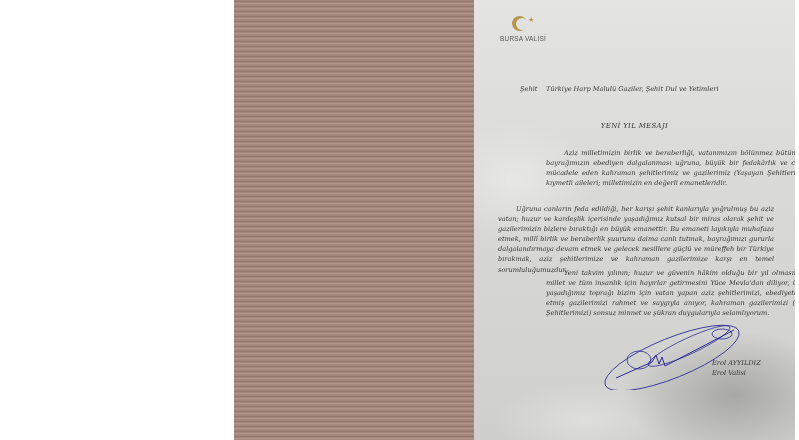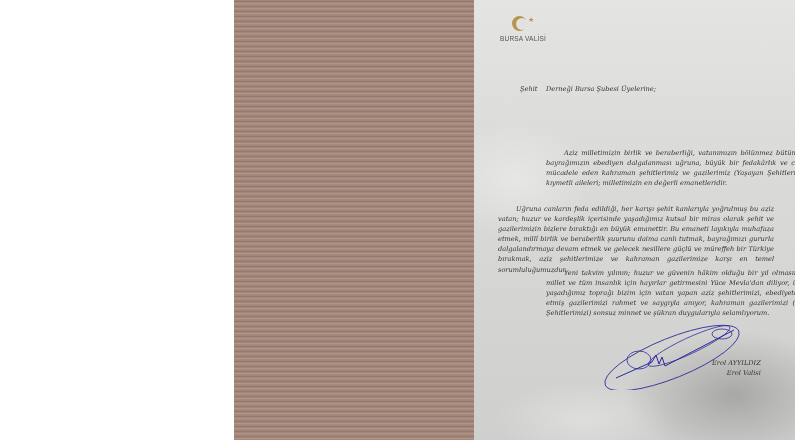--- a/index.html
+++ b/index.html
@@ -22,21 +22,21 @@
   .crescent .inner { position:absolute; left:4px; top:2px; width:12px; height:12px; border-radius:50%; background:#e1e1df; }
   .crescent .star { position:absolute; left:16px; top:1px; font-size:7px; color:#b8934a; line-height:1; }
   .logo-label { font-family:"Liberation Sans", sans-serif; font-size:6.5px; color:#555; letter-spacing:0.2px; margin-top:3px; white-space:nowrap; }
   .txt { font-family:"DejaVu Serif", serif; font-style:italic; color:#333; font-size:6.6px; }
   .salut { position:absolute; left:46px; top:84px; width:260px; line-height:10px; }
   .salut .lbl { position:absolute; left:0; top:0; }
   .salut .addr { position:absolute; left:26px; top:0; white-space:nowrap; }
   .title { position:absolute; left:0; width:321px; top:122px; text-align:center; font-size:7px; letter-spacing:0.3px; }
   .para { position:absolute; left:24px; width:276px; line-height:10.1px; text-align:justify; text-indent:18px; }
   .p1 { top:148px;margin-left:48px; } .p2 { top:204px; } .p3 { top:268px;margin-left:48px; }
-  .sigblock { position:absolute; left:238px; top:358px; text-align:right; line-height:10px; }
+  .sigblock { position:absolute; left:238px; top:358px; text-align:left; line-height:10px; }
   .sig { position:absolute; left:120px; top:322px; width:150px; height:68px; }
 </style>
 </head>
 <body>
 
 <div class="photo">
   <div class="paper">
     <div class="shade b"></div>
     <div class="shade a"></div>
     <div class="shade c"></div>
@@ -46,24 +46,25 @@
         <div class="outer"></div>
           <div class="inner"></div>
           <div class="star">★</div>
       </div>
       <div class="logo-label">BURSA VALİSİ</div>
     </div>
 
     <div class="salut txt">
       <span class="lbl">Şehit</span>
       <div class="addr">
-        <div>Derneği Bursa Şubesi Üyelerine;</div>
+        <div>Türkiye Harp Malulü Gaziler, Şehit Dul ve Yetimleri</div>
       </div>
     </div>
 
+    <div class="title txt">YENİ YIL MESAJI</div>
 
     <div class="para p1 txt">Aziz milletimizin birlik ve beraberliği, vatanımızın bölünmez bütünlüğü ile bayrağımızın ebediyen dalgalanması uğruna, büyük bir fedakârlık ve cesaretle mücadele eden kahraman şehitlerimiz ve gazilerimiz (Yaşayan Şehitlerimiz) ile kıymetli aileleri; milletimizin en değerli emanetleridir.</div>
     <div class="para p2 txt">Uğruna canların feda edildiği, her karışı şehit kanlarıyla yoğrulmuş bu aziz vatan; huzur ve kardeşlik içerisinde yaşadığımız kutsal bir miras olarak şehit ve gazilerimizin bizlere bıraktığı en büyük emanettir. Bu emaneti layıkıyla muhafaza etmek, millî birlik ve beraberlik şuurunu daima canlı tutmak, bayrağımızı gururla dalgalandırmaya devam etmek ve gelecek nesillere güçlü ve müreffeh bir Türkiye bırakmak, aziz şehitlerimize ve kahraman gazilerimize karşı en temel sorumluluğumuzdur.</div>
     <div class="para p3 txt">Yeni takvim yılının; huzur ve güvenin hâkim olduğu bir yıl olmasını, ülke, millet ve tüm insanlık için hayırlar getirmesini Yüce Mevla'dan diliyor, üzerinde yaşadığımız toprağı bizim için vatan yapan aziz şehitlerimizi, ebediyete irtihal etmiş gazilerimizi rahmet ve saygıyla anıyor, kahraman gazilerimizi (Yaşayan Şehitlerimizi) sonsuz minnet ve şükran duygularıyla selamlıyorum.</div>
 
     <svg class="sig" viewBox="0 0 150 68">
       <ellipse cx="78" cy="36" rx="72" ry="20" transform="rotate(-22 78 36)" fill="none" stroke="#2a2a9a" stroke-width="0.8"></ellipse>
       <ellipse cx="95" cy="24" rx="45" ry="8" transform="rotate(-25 95 24)" fill="none" stroke="#2a2a9a" stroke-width="0.7"></ellipse>
       <ellipse cx="45" cy="38" rx="12" ry="9" fill="none" stroke="#2a2a9a" stroke-width="0.8"></ellipse>
       <path d="M22 56 L58 40 L62 33 L65 42 L68 35 L71 44 L140 8" fill="none" stroke="#2a2a9a" stroke-width="1"></path>

